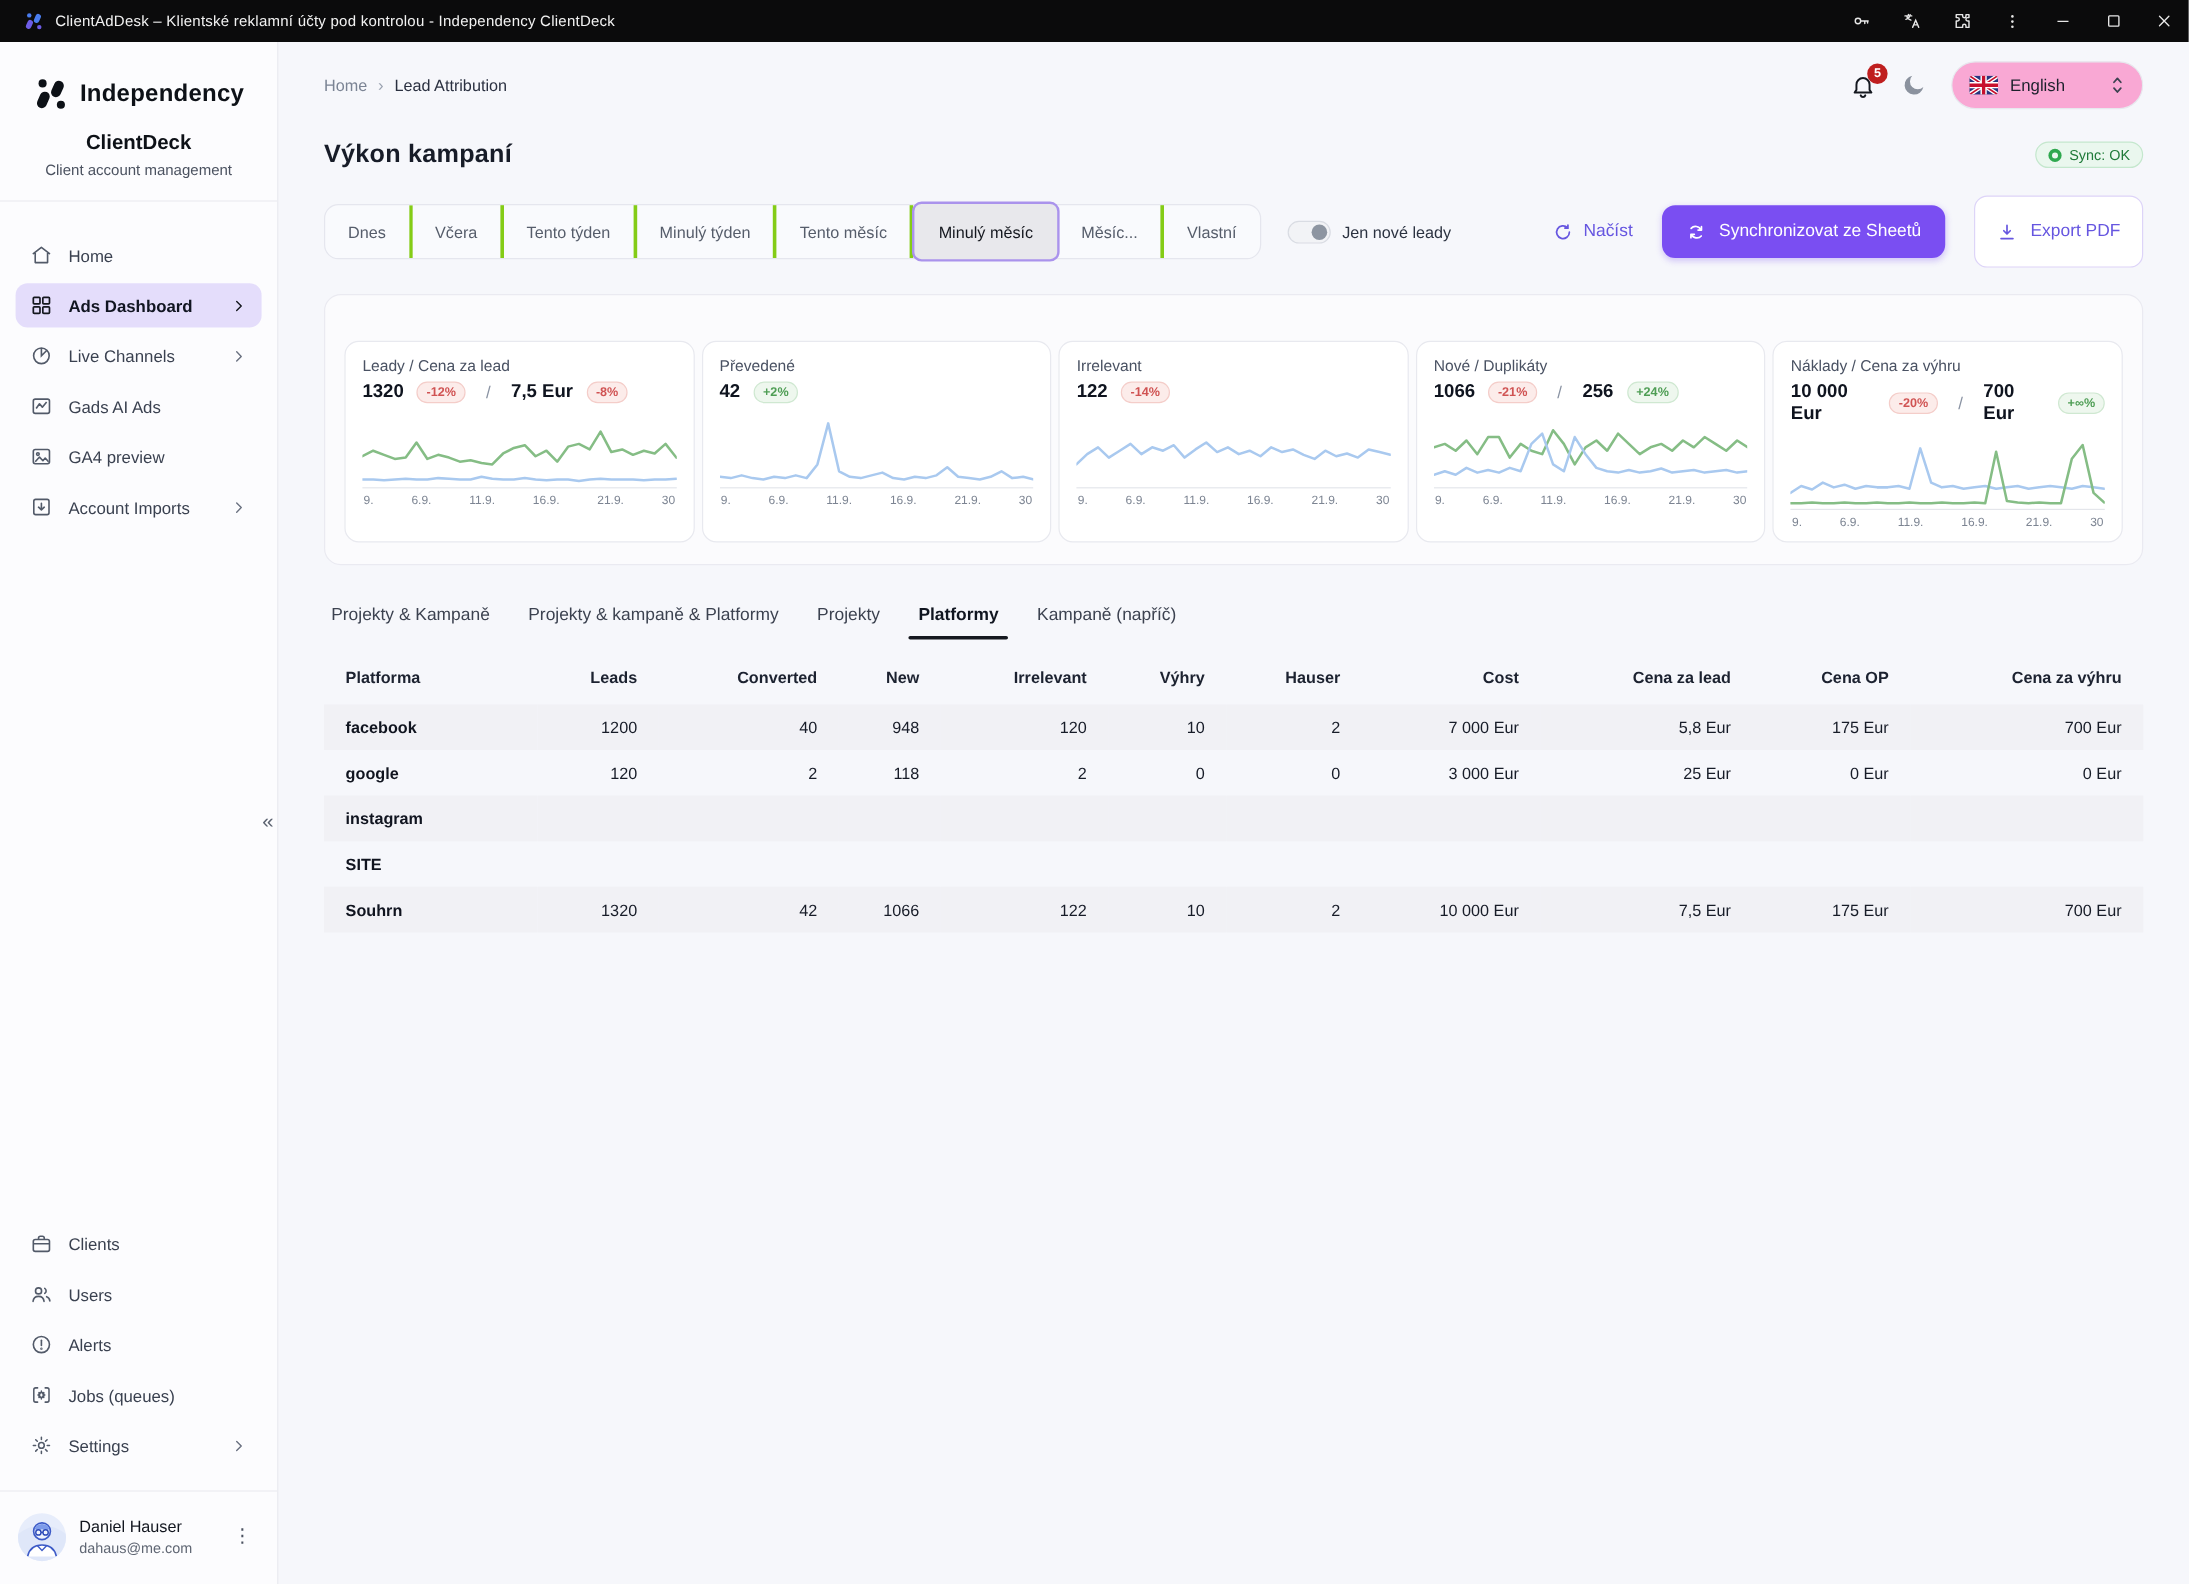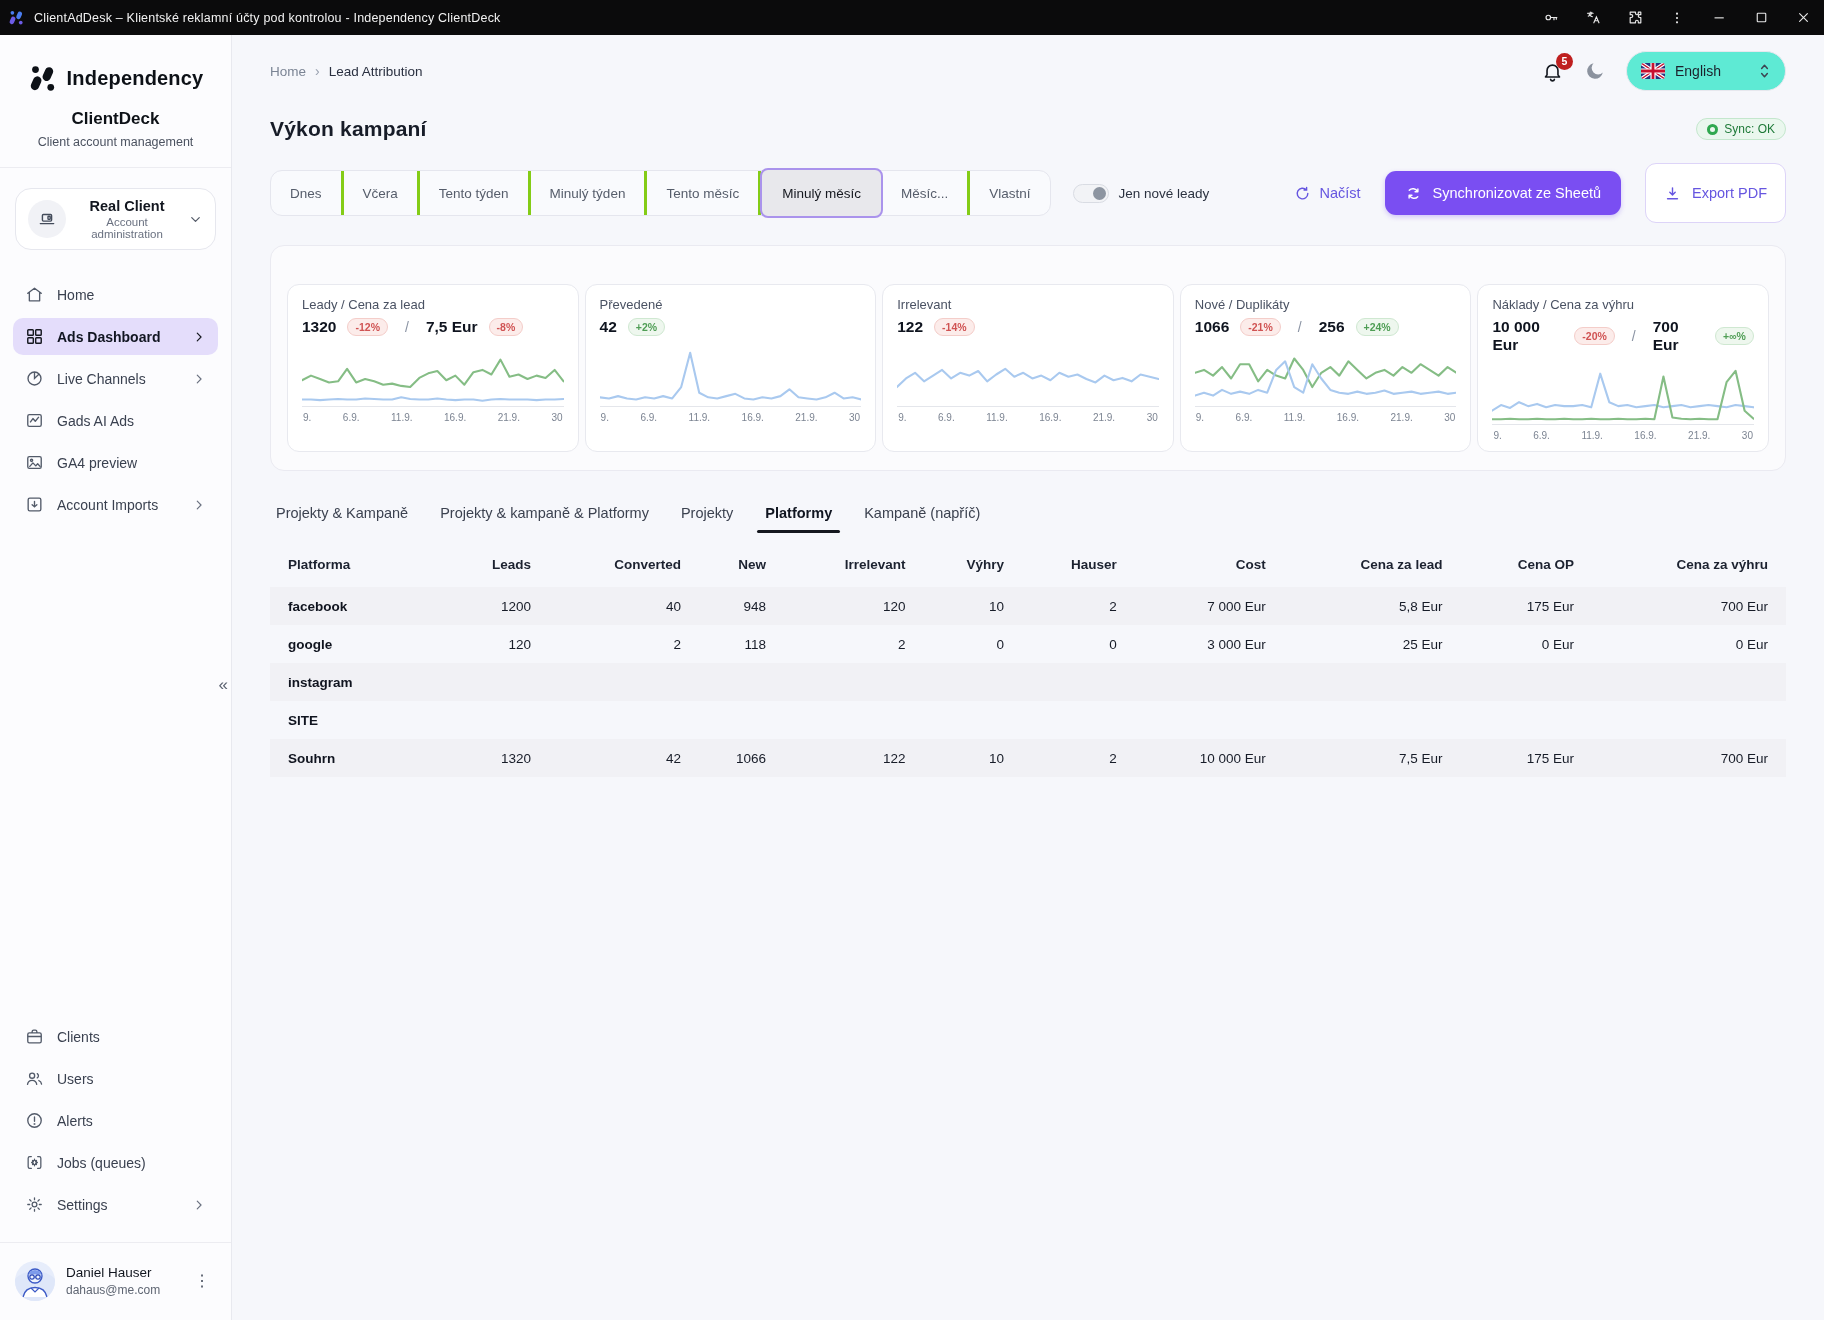--- a/index.html
+++ b/index.html
@@ -1,20 +1,20 @@
 <!DOCTYPE html>
 <html><head>
 <meta charset="utf-8">
 <style>
   * { margin:0; padding:0; box-sizing:border-box; }
   html,body { width:1824px; height:1320px; overflow:hidden; }
   body { font-family:"Liberation Sans", sans-serif; background:#f6f7fb; color:#1b2230; }
 
   
-  .titlebar { height:35px; background:#0b0b0c; display:flex; align-items:center; padding:0 0 0 8px; color:#ececec; }
+  .titlebar { height:35px; background:#0b0b0c; display:flex; align-items:center; padding:0 0 0 20px; color:#ececec; }
   .titlebar .app-ic { width:17px; height:17px; margin-right:9px; display:flex; }
   .titlebar .tb-title { font-size:12.5px; letter-spacing:.2px; color:#f2f2f2; }
   .tb-right { margin-left:auto; display:flex; align-items:center; height:100%; }
   .tb-btn { width:42px; height:100%; display:flex; align-items:center; justify-content:center; color:#e7e7e7; }
   .tb-btn svg { width:17px; height:17px; }
   .tb-btn.small svg { width:16px; height:16px; }
 
   
   .app { display:flex; height:1285px; }
 
@@ -66,21 +66,21 @@
   .crumb-home { color:#7b8494; cursor:pointer; }
   .crumb-sep { color:#9aa2b0; font-size:14px; }
   .crumb-cur { color:#2a3040; }
   .top-right { margin-left:auto; display:flex; align-items:center; gap:20px; }
   .bell-wrap { position:relative; cursor:pointer; color:#14181f; }
   .bell-wrap svg { width:23px; height:23px; }
   .bell-badge { position:absolute; top:-7px; right:-9px; min-width:17px; height:17px; border-radius:9px; background:#bf1f1f;
                 color:#fff; font-size:10.5px; font-weight:700; display:flex; align-items:center; justify-content:center; padding:0 4px; }
   .moon { color:#8b929e; cursor:pointer; display:flex; }
   .moon svg { width:22px; height:22px; }
-  .lang-select { background:#5eead4; border:1px solid #e7e8ee; border-radius:20px; height:40px; display:flex; align-items:center;
+  .lang-select { background:#f9a8d4; border:1px solid #e7e8ee; border-radius:20px; height:40px; display:flex; align-items:center;
                  gap:10px; padding:0 14px 0 14px; width:160px; cursor:pointer; }
   .lang-label { font-size:14px; color:#1c212c; flex:1; }
   .lang-chev { color:#3c4250; display:flex; }
   .flag { width:24px; height:16px; border-radius:3px; overflow:hidden; flex:none; }
 
   .page-head { display:flex; align-items:center; margin-top:26px; }
   .page-title { font-size:21px; font-weight:700; color:#171c28; letter-spacing:.2px; }
   .sync-badge { margin-left:auto; display:flex; align-items:center; gap:6px; background:#eaf7ee; border:1px solid #c4e7cd;
                 border-radius:12px; padding:3px 10px; font-size:12px; color:#1f7a39;text-align:right; }
   .sync-dot { width:11px; height:11px; border-radius:50%; background:#2fa84f; position:relative; }
@@ -209,38 +209,20 @@
             <circle cx="6" cy="5.2" r="2.7" fill="#0d1117"></circle>
             <circle cx="18.2" cy="19.4" r="2.7" fill="#0d1117"></circle>
           </svg>
       </span>
       <span class="brand-name">Independency</span>
     </div>
     <div class="app-name">ClientDeck</div>
     <div class="app-sub">Client account management</div>
     <div class="side-div"></div>
 
-    <div class="client-card">
-      <span class="client-ic">
-        <svg viewBox="0 0 24 24" fill="none" stroke="currentColor" stroke-width="1.7" stroke-linecap="round">
-            <rect x="6.5" y="6.5" width="11" height="8" rx="1.2"></rect>
-            <path d="M4 17.5h16"></path>
-            <rect x="13.2" y="8.6" width="2.6" height="3.8" rx="0.6"></rect>
-          </svg>
-      </span>
-      <span class="client-meta">
-        <div class="client-name">Real Client</div>
-        <div class="client-role">Account administration</div>
-      </span>
-      <span class="chev">
-        <svg viewBox="0 0 24 24" fill="none" stroke="currentColor" stroke-width="2" stroke-linecap="round" stroke-linejoin="round">
-            <path d="M6 9l6 6 6-6"></path>
-          </svg>
-      </span>
-    </div>
 
     <nav class="nav" id="nav-top">
         <div class="nav-item">
           <span class="icon">
             <svg viewBox="0 0 24 24" fill="none" stroke="currentColor" stroke-width="1.7" stroke-linecap="round" stroke-linejoin="round">
               <path d="M3.5 10.5 12 4l8.5 6.5M5.5 9.2V20h13V9.2"></path>
             </svg>
           </span>
           <span class="lbl">Home</span>
         </div>

